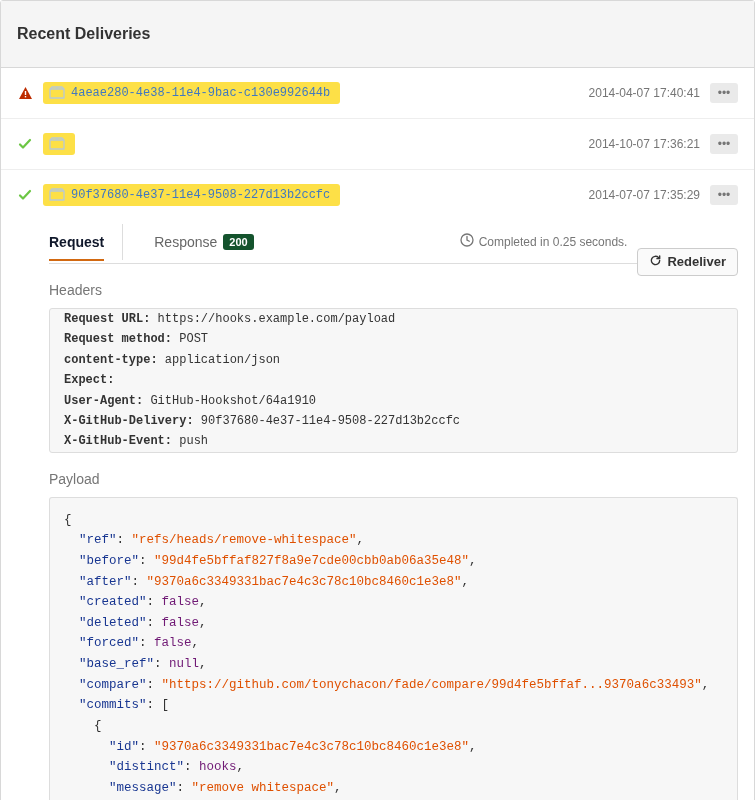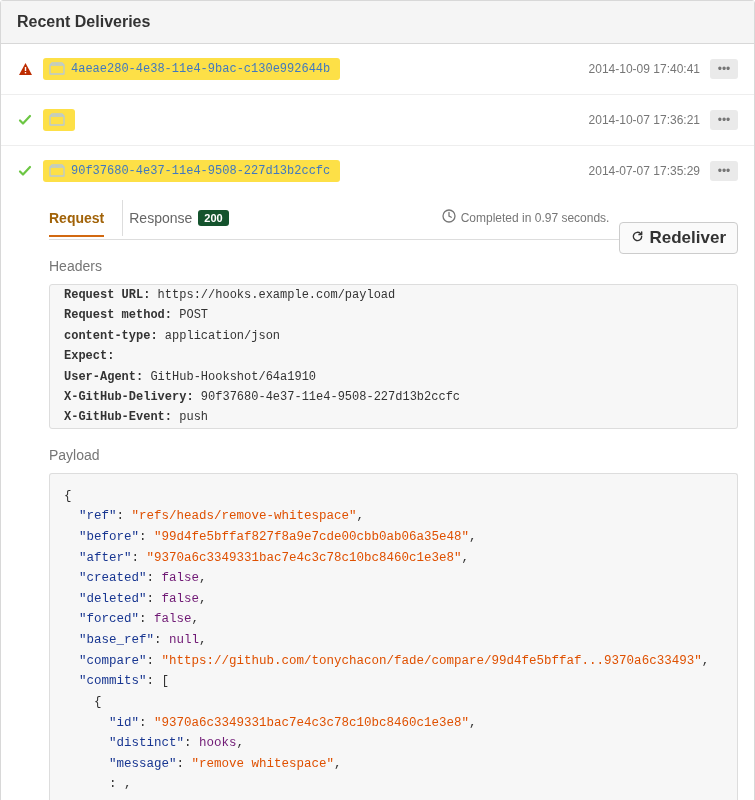--- a/index.html
+++ b/index.html
@@ -11,21 +11,21 @@
   width: 755px;
 }
 .panel {
   border: 1px solid #d8d8d8;
   border-radius: 3px;
   margin: 0;
 }
 .panel-header {
   background: #f5f5f5;
   border-bottom: 1px solid #d8d8d8;
-  padding: 12px 16px;
+  padding: 24px 16px;
 }
 .panel-header h2 {
   font-size: 16px;
   font-weight: 600;
   color: #333;
 }
 .delivery-row {
   display: flex;
   align-items: center;
   padding: 14px 16px;
@@ -81,29 +81,29 @@
 .tabs-row {
   display: flex;
   align-items: center;
   border-bottom: 1px solid #ddd;
   height: 44px;
   gap: 0;
 }
 .tab {
   padding: 10px 0;
   font-size: 14px;
-  color: #a16207;
+  color: #0f172a;
   cursor: pointer;
   display: flex;
   align-items: center;
   gap: 6px;
   position: relative;
 }
 .tab.request { margin-right: 18px; }
-.tab.response { padding-left: 6px; border-left: 1px solid #ddd; color: #666; }
+.tab.response { padding-left: 31px; border-left: 1px solid #ddd; color: #666; }
 .tab.active { font-weight: 600; }
 .tab.active::after {
   content: "";
   position: absolute;
   left: 0; right: 0; bottom: -1px;
   height: 2px;
   background: #d26911;
 }
 .badge-200 {
   background: #14532d;
@@ -124,21 +124,21 @@
   color: #767676;
   display: flex;
   align-items: center;
   gap: 5px;
 }
 .redeliver-btn {
   background: #fafafa;
   border: 1px solid #ccc;
   border-radius: 4px;
   padding: 5px 11px;
-  font-size: 17px;
+  font-size: 13px;
   font-weight: 600;
   color: #333;
   cursor: pointer;
   display: inline-flex;
   align-items: center;
   gap: 5px;
   margin-top: 40px;
 }
 .section-label {
   font-size: 14px;
@@ -196,21 +196,21 @@
         </span>
         <span class="guid-pill">
           <span class="pkg-icon">
             <svg width="16" height="14" viewBox="0 0 16 14">
               <path d="M1 3h14v9H1z M1 3l2-2h10l2 2 M8 1v2" fill="none" stroke="#b8c9d6" stroke-width="1.3" stroke-linejoin="round"></path>
             </svg>
           </span>
           <span class="guid-text">4aeae280-4e38-11e4-9bac-c130e992644b</span>
         </span>
         <span class="spacer"></span>
-        <span class="timestamp">2014-10-09 17:40:41</span>
+        <span class="timestamp">2014-04-07 17:40:41</span>
         <button class="dots-btn">•••</button>
       </div>
       <div class="delivery-row">
         <span class="status-icon">
           <svg width="14" height="14" viewBox="0 0 14 14">
             <path d="M2 7.5l3 3L12 3" fill="none" stroke="#6cc644" stroke-width="2.2" stroke-linecap="round" stroke-linejoin="round"></path>
           </svg>
         </span>
         <span class="guid-pill">
           <span class="pkg-icon">
@@ -253,21 +253,21 @@
         <span class="badge-200">200</span>
       </div>
       <div class="tabs-right">
         <div class="completed">
           <span>
             <svg width="14" height="14" viewBox="0 0 14 14">
                 <circle cx="7" cy="7" r="6" fill="none" stroke="#767676" stroke-width="1.3"></circle>
                 <path d="M7 3.5V7l2.3 1.3" fill="none" stroke="#767676" stroke-width="1.3" stroke-linecap="round"></path>
               </svg>
           </span>
-          <span>Completed in 0.97 seconds.</span>
+          <span>Completed in 0.25 seconds.</span>
         </div>
         <button class="redeliver-btn">
           <span>
             <svg width="13" height="13" viewBox="0 0 14 14">
                 <path d="M11.5 7a4.5 4.5 0 1 1-1.3-3.2M11.5 2v3h-3" fill="none" stroke="#333" stroke-width="1.5" stroke-linecap="round" stroke-linejoin="round"></path>
               </svg>
           </span>
           <span>Redeliver</span>
         </button>
       </div>

